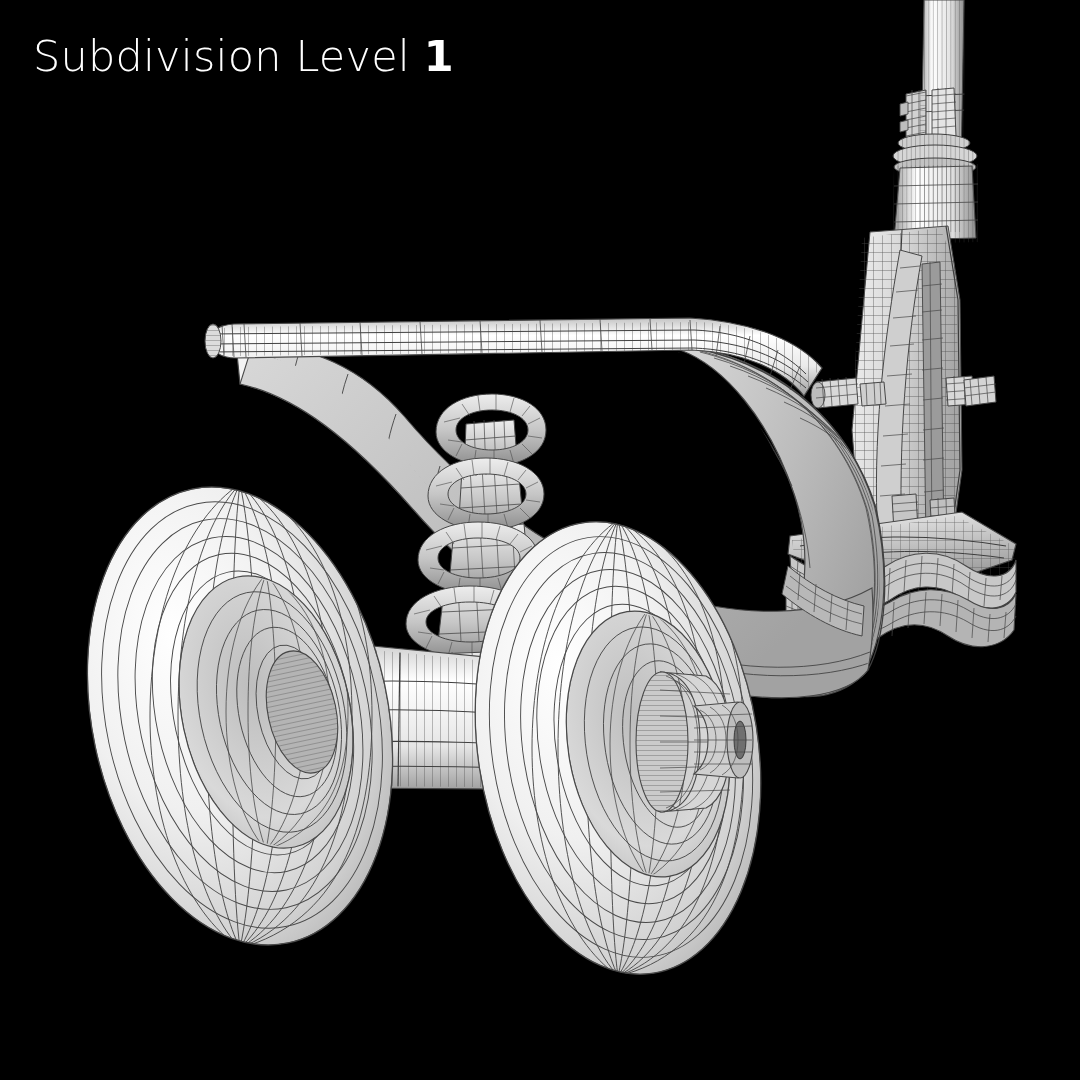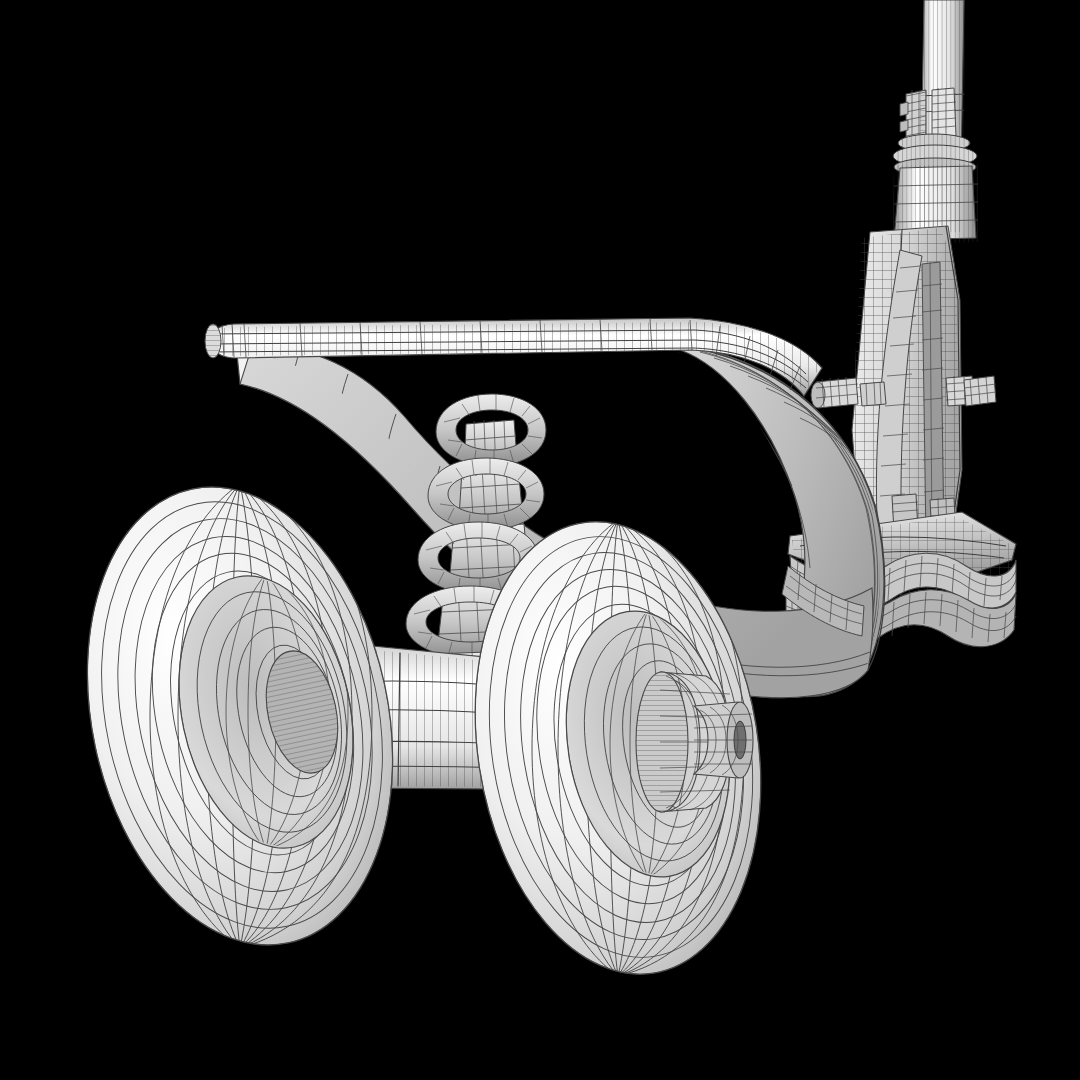--- a/index.html
+++ b/index.html
@@ -689,14 +689,15 @@
         <path d="M786 586 C 810 604 836 618 862 624"></path>
         <path d="M800 572 L 798 600"></path>
             <path d="M816 584 L 814 612"></path>
         <path d="M832 594 L 830 622"></path>
             <path d="M848 602 L 846 630"></path>
       </g>
     </g>
   </svg>
   </div>
 
+  <div id="title" style="left: 33px; top: 30px; color: rgb(255, 255, 255); font-size: 43px;"><span>Subdivision Level </span><span class="lvl">1</span></div>
 
 </div>
 
 </body></html>

